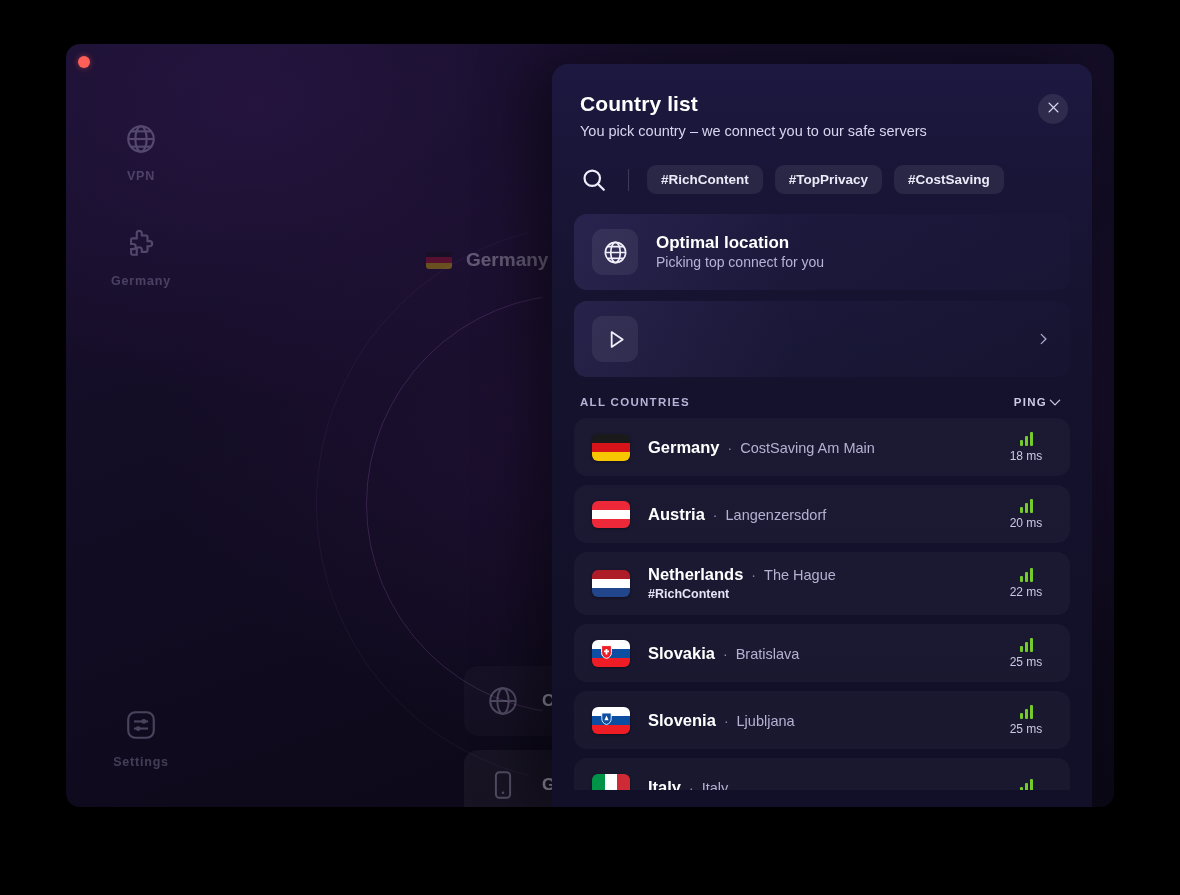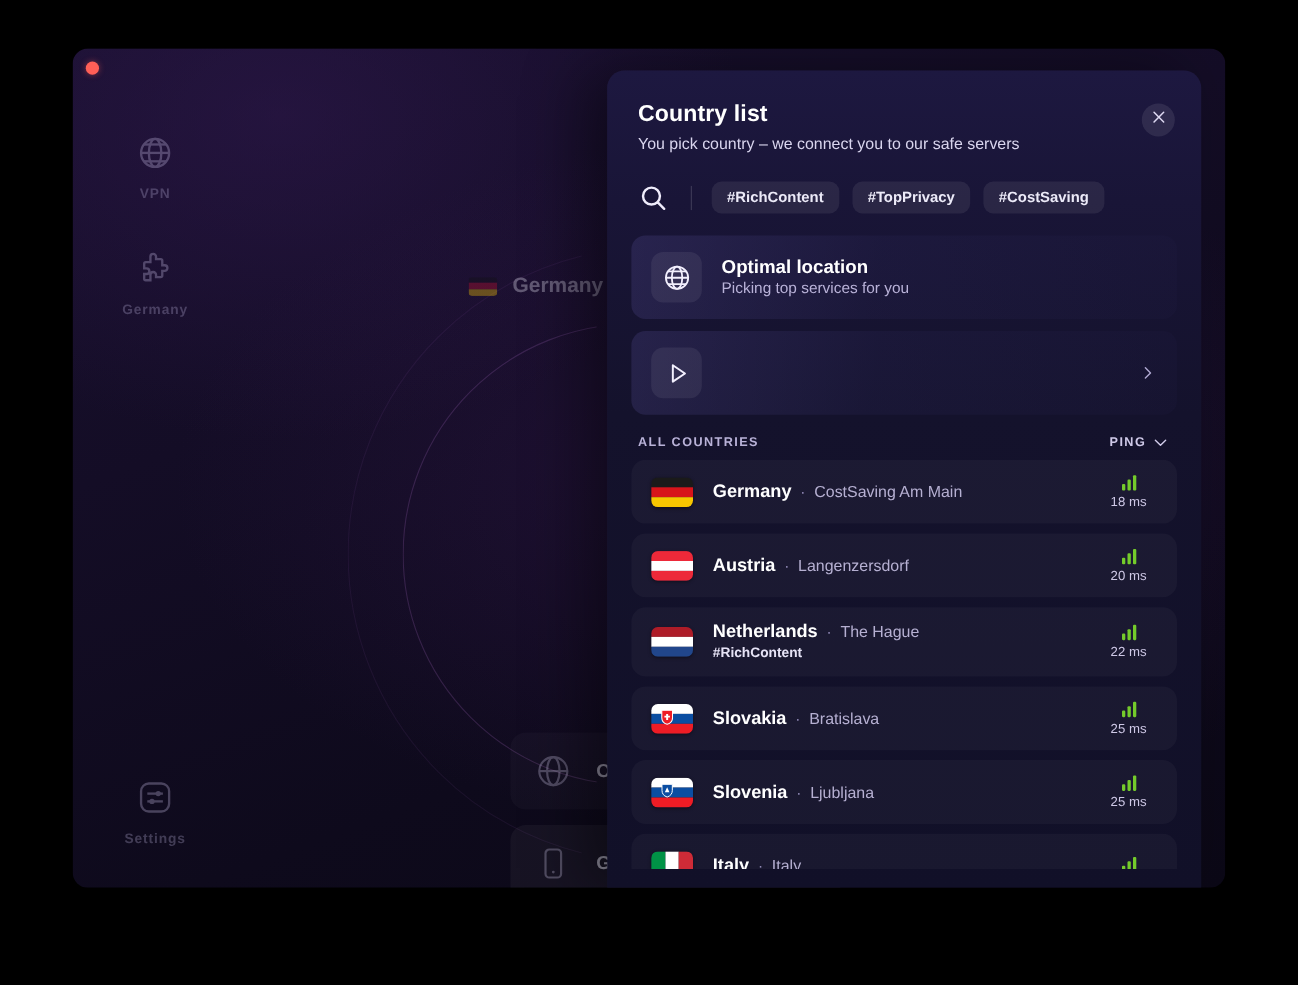--- a/index.html
+++ b/index.html
@@ -153,21 +153,21 @@
   
   .sec-head {
     display:flex; align-items:center; justify-content:space-between;
     padding:19px 30px 10px 28px;
   }
   .sec-title {
     font-size:11.5px; font-weight:700; letter-spacing:1.3px;
     color:#b9b2d8;
   }
   .sort-ctl {
-    display:flex; align-items:center; gap:6px; cursor:pointer;
+    display:flex; align-items:center; gap:1px; cursor:pointer;
   }
   .sort-label { font-size:11.5px; font-weight:700; letter-spacing:1.3px; color:#cfc9e8; }
   .sort-ctl svg { width:14px; height:9px; display:block; }
 
   
   .rows { padding:0 22px; display:flex; flex-direction:column; gap:9px; }
   .row {
     position:relative;
     display:flex; align-items:center; gap:18px;
     padding:13px 18px; border-radius:13px;
@@ -335,21 +335,21 @@
                 <ellipse cx="12" cy="12" rx="4.2" ry="9"></ellipse>
               <line x1="3" y1="12" x2="21" y2="12"></line>
               <line x1="4.7" y1="6.8" x2="19.3" y2="6.8"></line>
               <line x1="4.7" y1="17.2" x2="19.3" y2="17.2"></line>
             </svg>
           </span>
           <span class="fcard-txt">
             <span class="fcard-title">
               <span>Optimal location</span>
             </span>
-            <span class="fcard-sub">Picking top services for you</span>
+            <span class="fcard-sub">Picking top connect for you</span>
           </span>
         </div>
 
         <div class="fcard">
           <span class="fcard-icon">
             <svg viewBox="0 0 24 24" fill="none" stroke="#f2effd" stroke-width="1.6" stroke-linejoin="round">
               <path d="M8.6 5.4 L18.4 12 L8.6 18.6 Z"></path>
             </svg>
           </span>
           <span class="fcard-chev">

